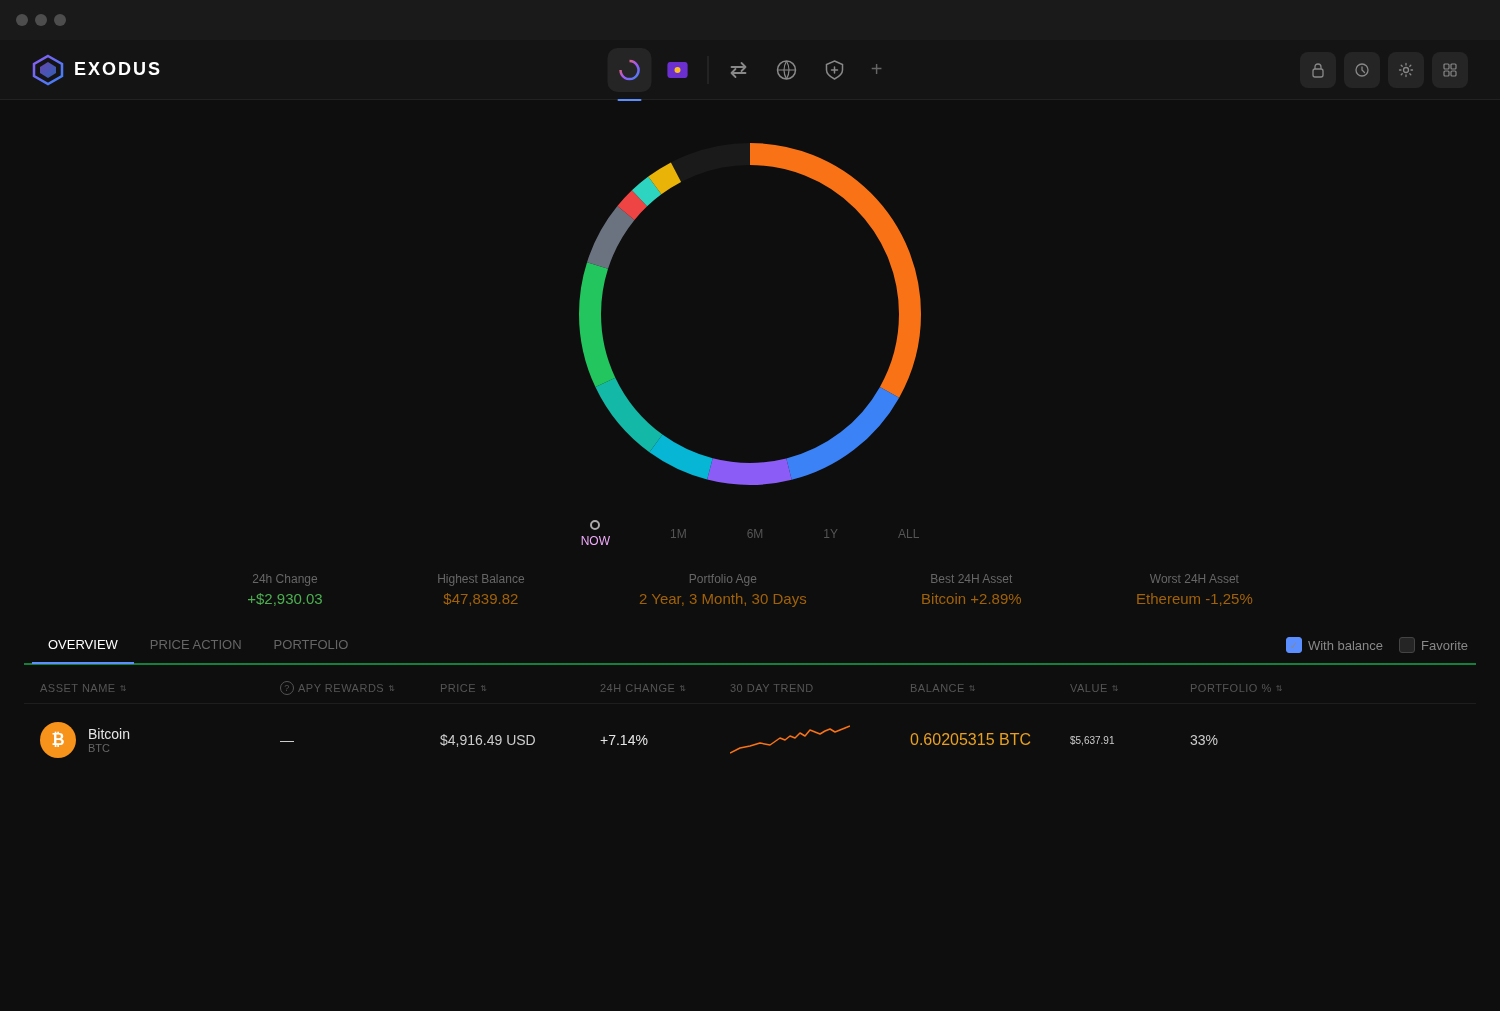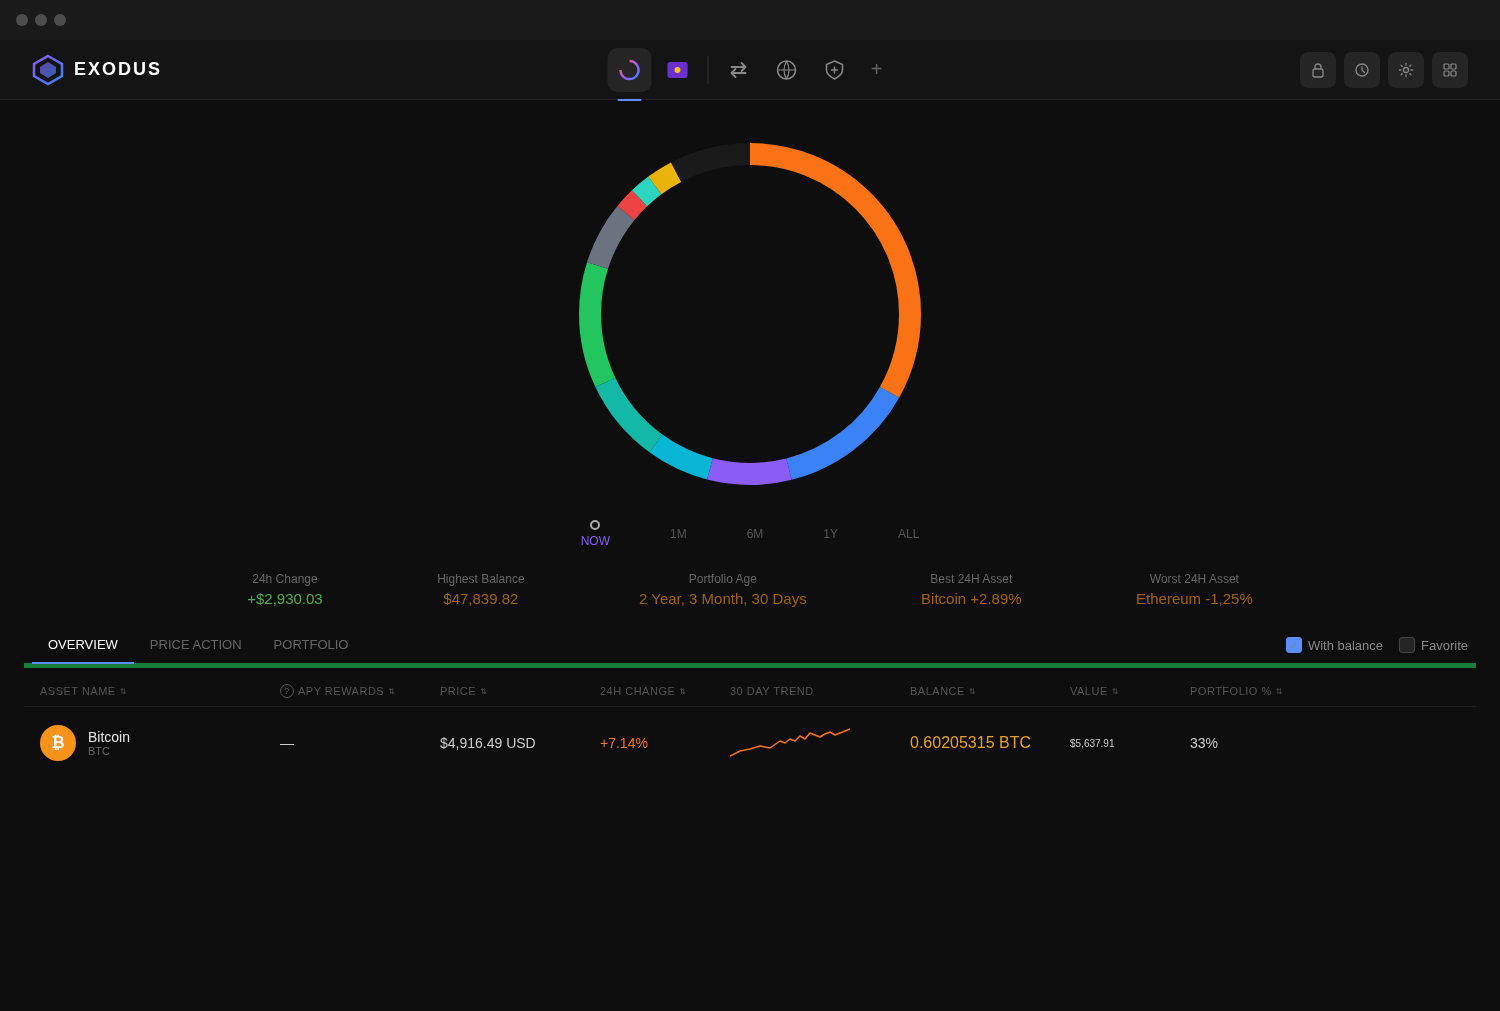--- a/index.html
+++ b/index.html
@@ -200,21 +200,21 @@
       font-size: 12px;
       color: #555;
       cursor: pointer;
       position: relative;
       display: flex;
       flex-direction: column;
       align-items: center;
       gap: 4px;
     }
     .timeline-item.active {
-      color: #8b5cf6;
+      color: #f0abfc;
     }
     .timeline-dot {
       width: 10px;
       height: 10px;
       border-radius: 50%;
       border: 2px solid #888;
       background: #0e0e0e;
     }
     .timeline-item.active .timeline-dot {
       border-color: #aaa;
@@ -248,21 +248,21 @@
     
     .table-section {
       width: 100%;
       padding: 0 24px;
       margin-top: 20px;
     }
 
     .tabs-row {
       display: flex;
       align-items: center;
-      border-bottom: 5px solid #15803d;
+      border-bottom: 2px solid #15803d;
       padding: 0 8px;
     }
     .tab {
       font-size: 13px;
       color: #666;
       padding: 10px 16px;
       cursor: pointer;
       border-bottom: 2px solid transparent;
       margin-bottom: -1px;
     }
@@ -372,21 +372,21 @@
     }
 
     .cell-price {
       font-size: 14px;
       color: #ccc;
     }
     .cell-change {
       font-size: 14px;
       font-weight: 500;
     }
-    .cell-change.positive { color: #f97316; }
+    .cell-change.positive { color: #e5e5e5; }
 
     .cell-balance {
       font-size: 16px;
       color: #e8a020;
     }
     .cell-value {
       font-size: 10px;
       color: #ccc;
     }
     .cell-portfolio {

